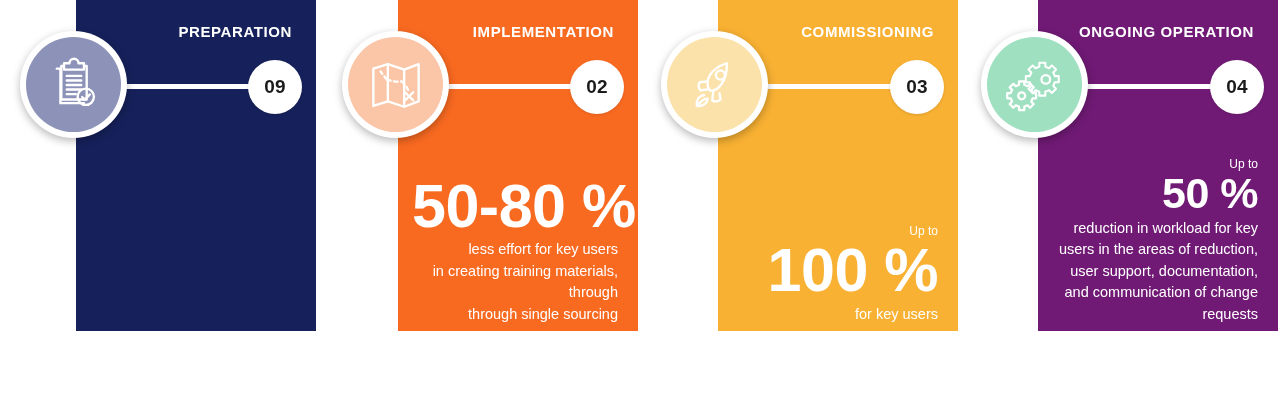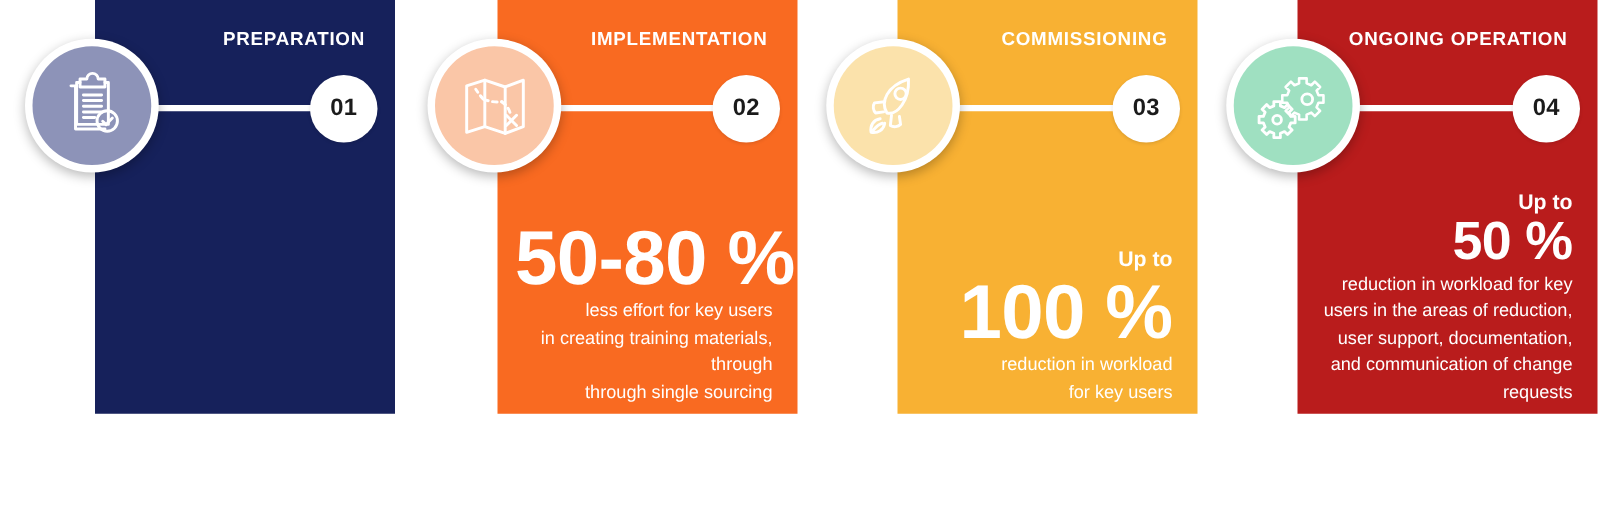--- a/index.html
+++ b/index.html
@@ -26,21 +26,21 @@
     position: absolute;
     top: 0;
     width: 240px;
     height: 331px;
     box-sizing: border-box;
     padding: 0;
   }
   .card-1 { left: 76px;   background: #16215b; }
   .card-2 { left: 398px;  background: #f96a21; }
   .card-3 { left: 718px;  background: #f8b133; }
-  .card-4 { left: 1038px; background: #b91c1c; }
+  .card-4 { left: 1038px; background: #701a75; }
 
   .card-title {
     position: absolute;
     right: 24px;
     top: 24px;
     color: #ffffff;
     font-size: 15px;
     font-weight: bold;
     letter-spacing: 0.6px;
     text-transform: uppercase;
@@ -113,23 +113,23 @@
 
   
   .stat {
     position: absolute;
     right: 20px;
     left: 14px;
     text-align: right;
     color: #ffffff;
   }
   .stat .uplabel {
-    font-size: 17px;
+    font-size: 12px;
     line-height: 1.25;
-    font-weight: bold;
+    font-weight: normal;
   }
   .stat .bignum {
     font-size: 61px;
     font-weight: bold;
     line-height: 1.02;
     letter-spacing: -0.5px;
     margin: 0;
     white-space: nowrap;
   }
   .stat .bignum.smaller { font-size: 43px; }
@@ -145,21 +145,21 @@
   .stat-4 { bottom: 6px; }
 </style>
 </head>
 <body>
 
 <div id="stage">
 
   <div class="card card-1">
     <div class="card-title">PREPARATION</div>
     <div class="connector"></div>
-    <div class="badge">01</div>
+    <div class="badge">09</div>
   </div>
 
   <div class="card card-2">
     <div class="card-title">IMPLEMENTATION</div>
     <div class="connector"></div>
     <div class="badge">02</div>
 
     <div class="stat stat-2">
       <div class="bignum">50-80 %</div>
       <div class="desc">
@@ -172,21 +172,20 @@
 
   <div class="card card-3">
     <div class="card-title">COMMISSIONING</div>
     <div class="connector"></div>
     <div class="badge">03</div>
 
     <div class="stat stat-3">
       <div class="uplabel">Up to</div>
       <div class="bignum">100 %</div>
       <div class="desc">
-        <div>reduction in workload</div>
         <div>for key users</div>
       </div>
     </div>
   </div>
 
   <div class="card card-4">
     <div class="card-title">ONGOING OPERATION</div>
     <div class="connector"></div>
     <div class="badge">04</div>
 

